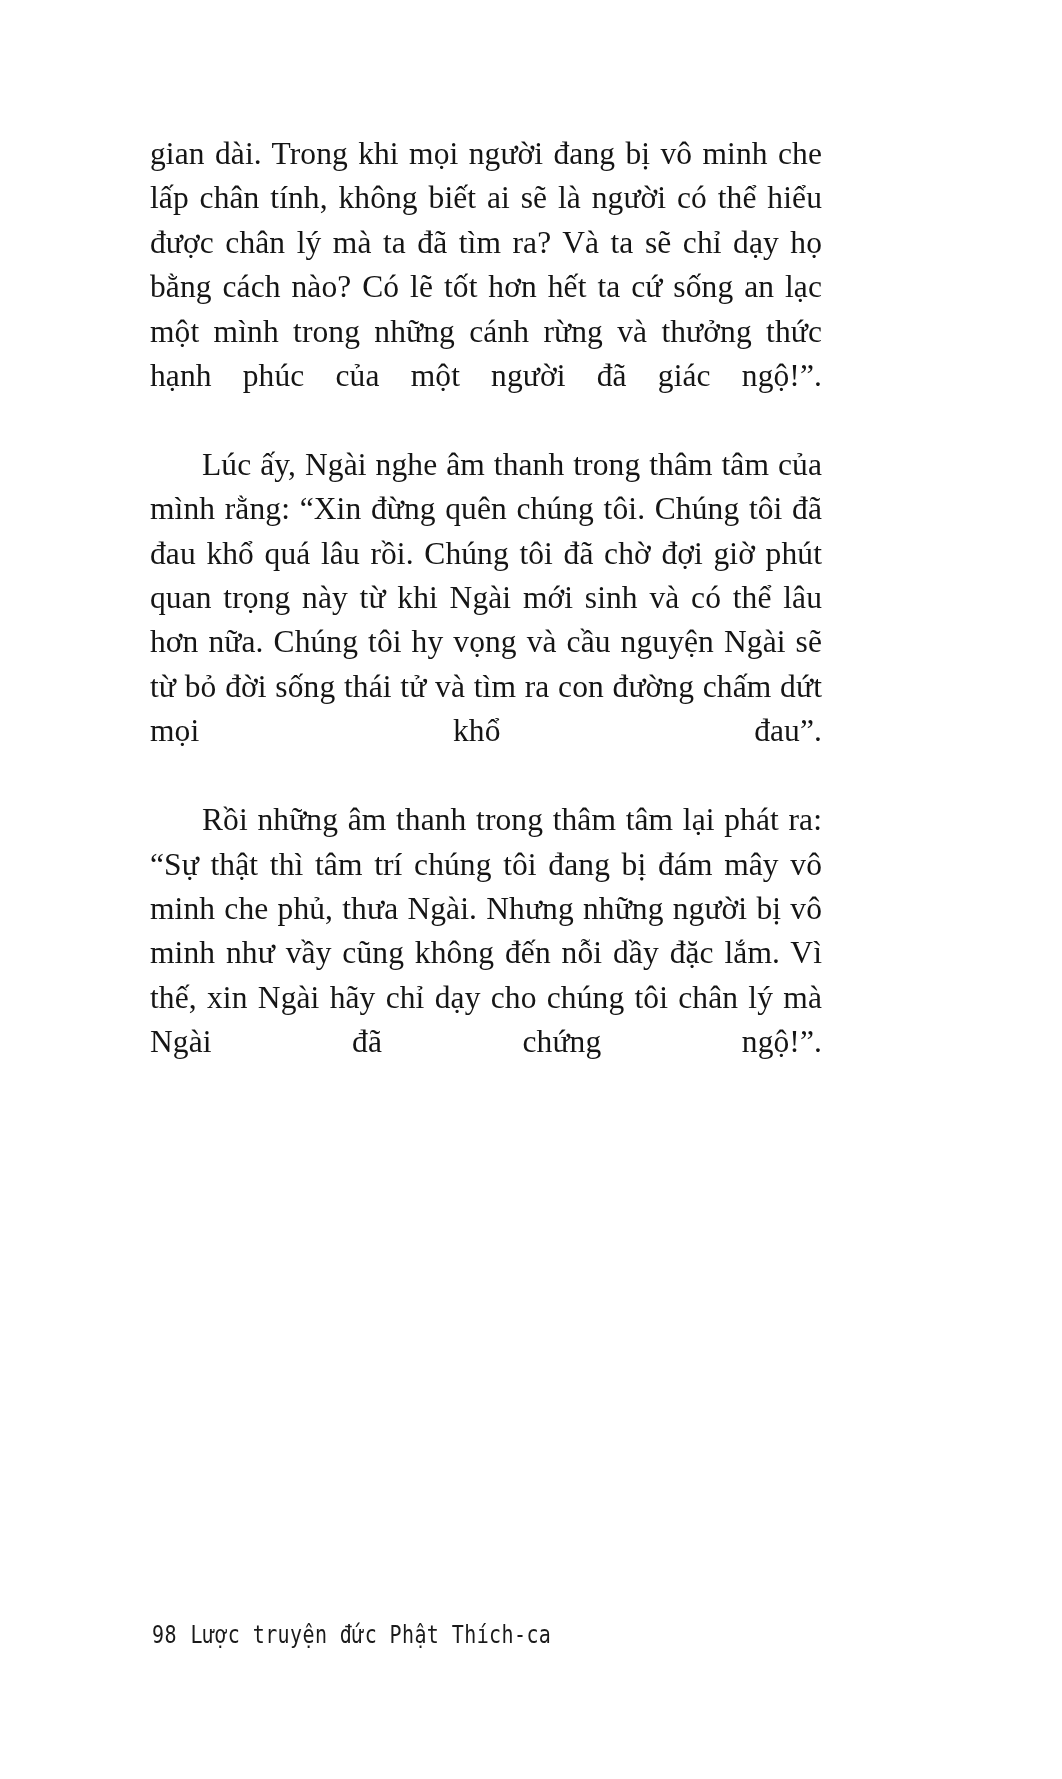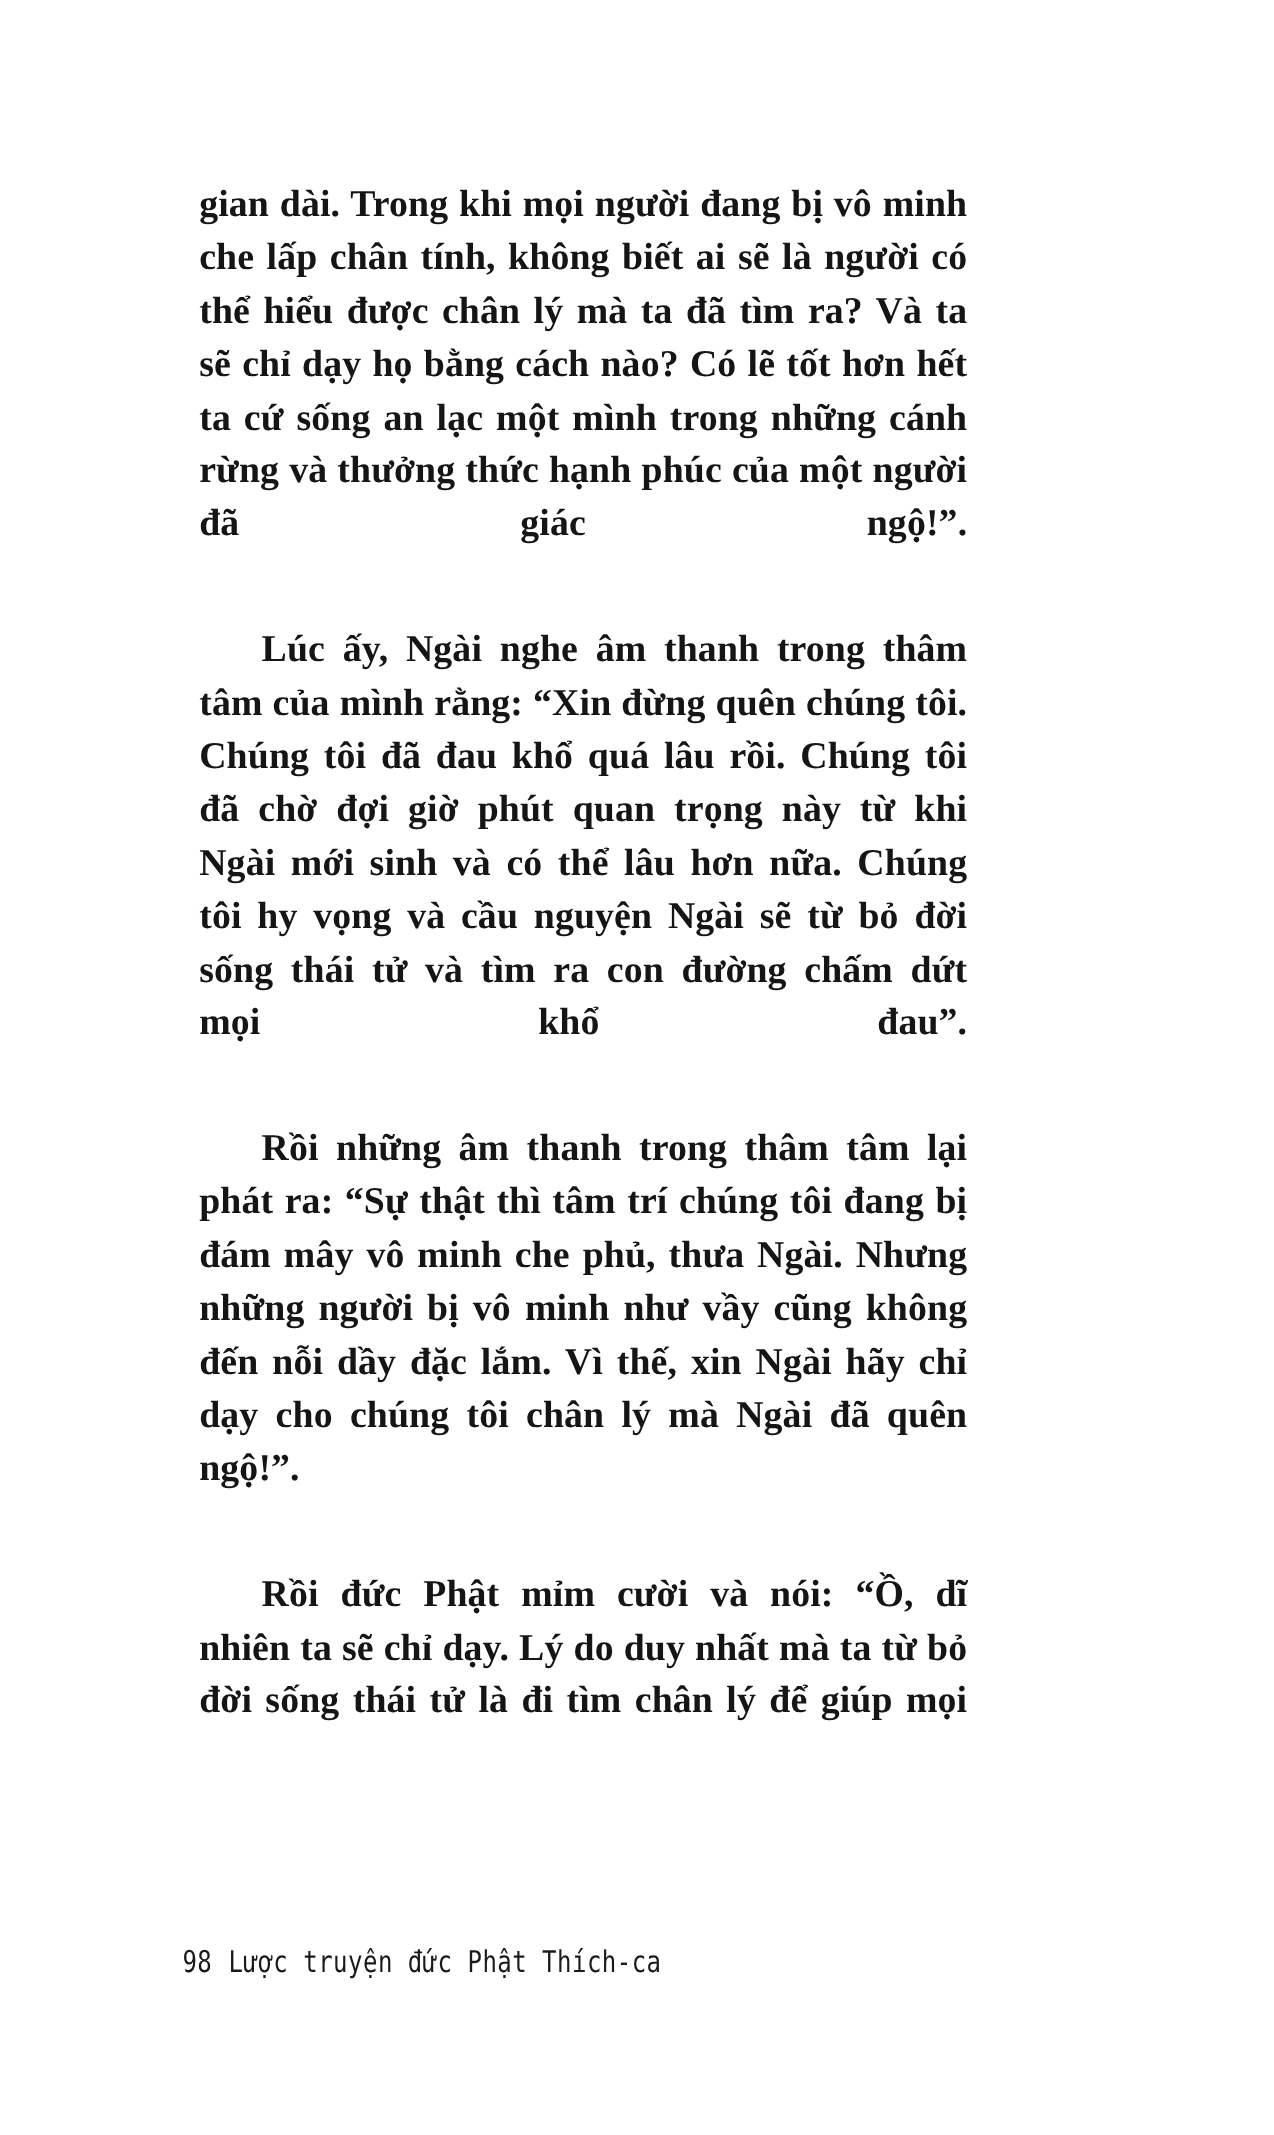--- a/index.html
+++ b/index.html
@@ -26,30 +26,29 @@
   }
 
   .text-block {
     position: absolute;
     left: 150px;
     top: 132px;
     width: 672px;
   }
 
   .para {
-    margin: 16px;
+    margin: 0;
     font-size: 31.5px;
     line-height: 44.4px;
     text-align: justify;
     text-justify: inter-word;
     color: #151515;
     letter-spacing: 0.1px;
     word-spacing: 0.2px;
     hyphens: none;
-    font-weight: bold;
   }
   .para::after {
     content: "";
     display: inline-block;
     width: 100%;
   }
   .para.no-indent {
     text-indent: 0;
   }
   .para.indent {
@@ -79,22 +78,21 @@
   }
 </style>
 </head>
 <body>
 
 <div class="page">
 
   <div class="text-block">
     <p class="para no-indent">gian dài. Trong khi mọi người đang bị vô minh che lấp chân tính, không biết ai sẽ là người có thể hiểu được chân lý mà ta đã tìm ra? Và ta sẽ chỉ dạy họ bằng cách nào? Có lẽ tốt hơn hết ta cứ sống an lạc một mình trong những cánh rừng và thưởng thức hạnh phúc của một người đã giác ngộ!”.</p>
     <p class="para indent">Lúc ấy, Ngài nghe âm thanh trong thâm tâm của mình rằng: “Xin đừng quên chúng tôi. Chúng tôi đã đau khổ quá lâu rồi. Chúng tôi đã chờ đợi giờ phút quan trọng này từ khi Ngài mới sinh và có thể lâu hơn nữa. Chúng tôi hy vọng và cầu nguyện Ngài sẽ từ bỏ đời sống thái tử và tìm ra con đường chấm dứt mọi khổ đau”.</p>
-    <p class="para indent">Rồi những âm thanh trong thâm tâm lại phát ra: “Sự thật thì tâm trí chúng tôi đang bị đám mây vô minh che phủ, thưa Ngài. Nhưng những người bị vô minh như vầy cũng không đến nỗi dầy đặc lắm. Vì thế, xin Ngài hãy chỉ dạy cho chúng tôi chân lý mà Ngài đã quên ngộ!”.</p>
-    <p class="para indent" style="text-align-last: justify;">Rồi đức Phật mỉm cười và nói: “Ồ, dĩ nhiên ta sẽ chỉ dạy. Lý do duy nhất mà ta từ bỏ đời sống thái tử là đi tìm chân lý để giúp mọi</p>
+    <p class="para indent">Rồi những âm thanh trong thâm tâm lại phát ra: “Sự thật thì tâm trí chúng tôi đang bị đám mây vô minh che phủ, thưa Ngài. Nhưng những người bị vô minh như vầy cũng không đến nỗi dầy đặc lắm. Vì thế, xin Ngài hãy chỉ dạy cho chúng tôi chân lý mà Ngài đã chứng ngộ!”.</p>
   </div>
 
   <div class="footer">
     <span class="footer-page-number">98</span>
     <span class="footer-running-title">Lược truyện đức Phật Thích-ca</span>
   </div>
 
 </div>
 
 </body></html>

